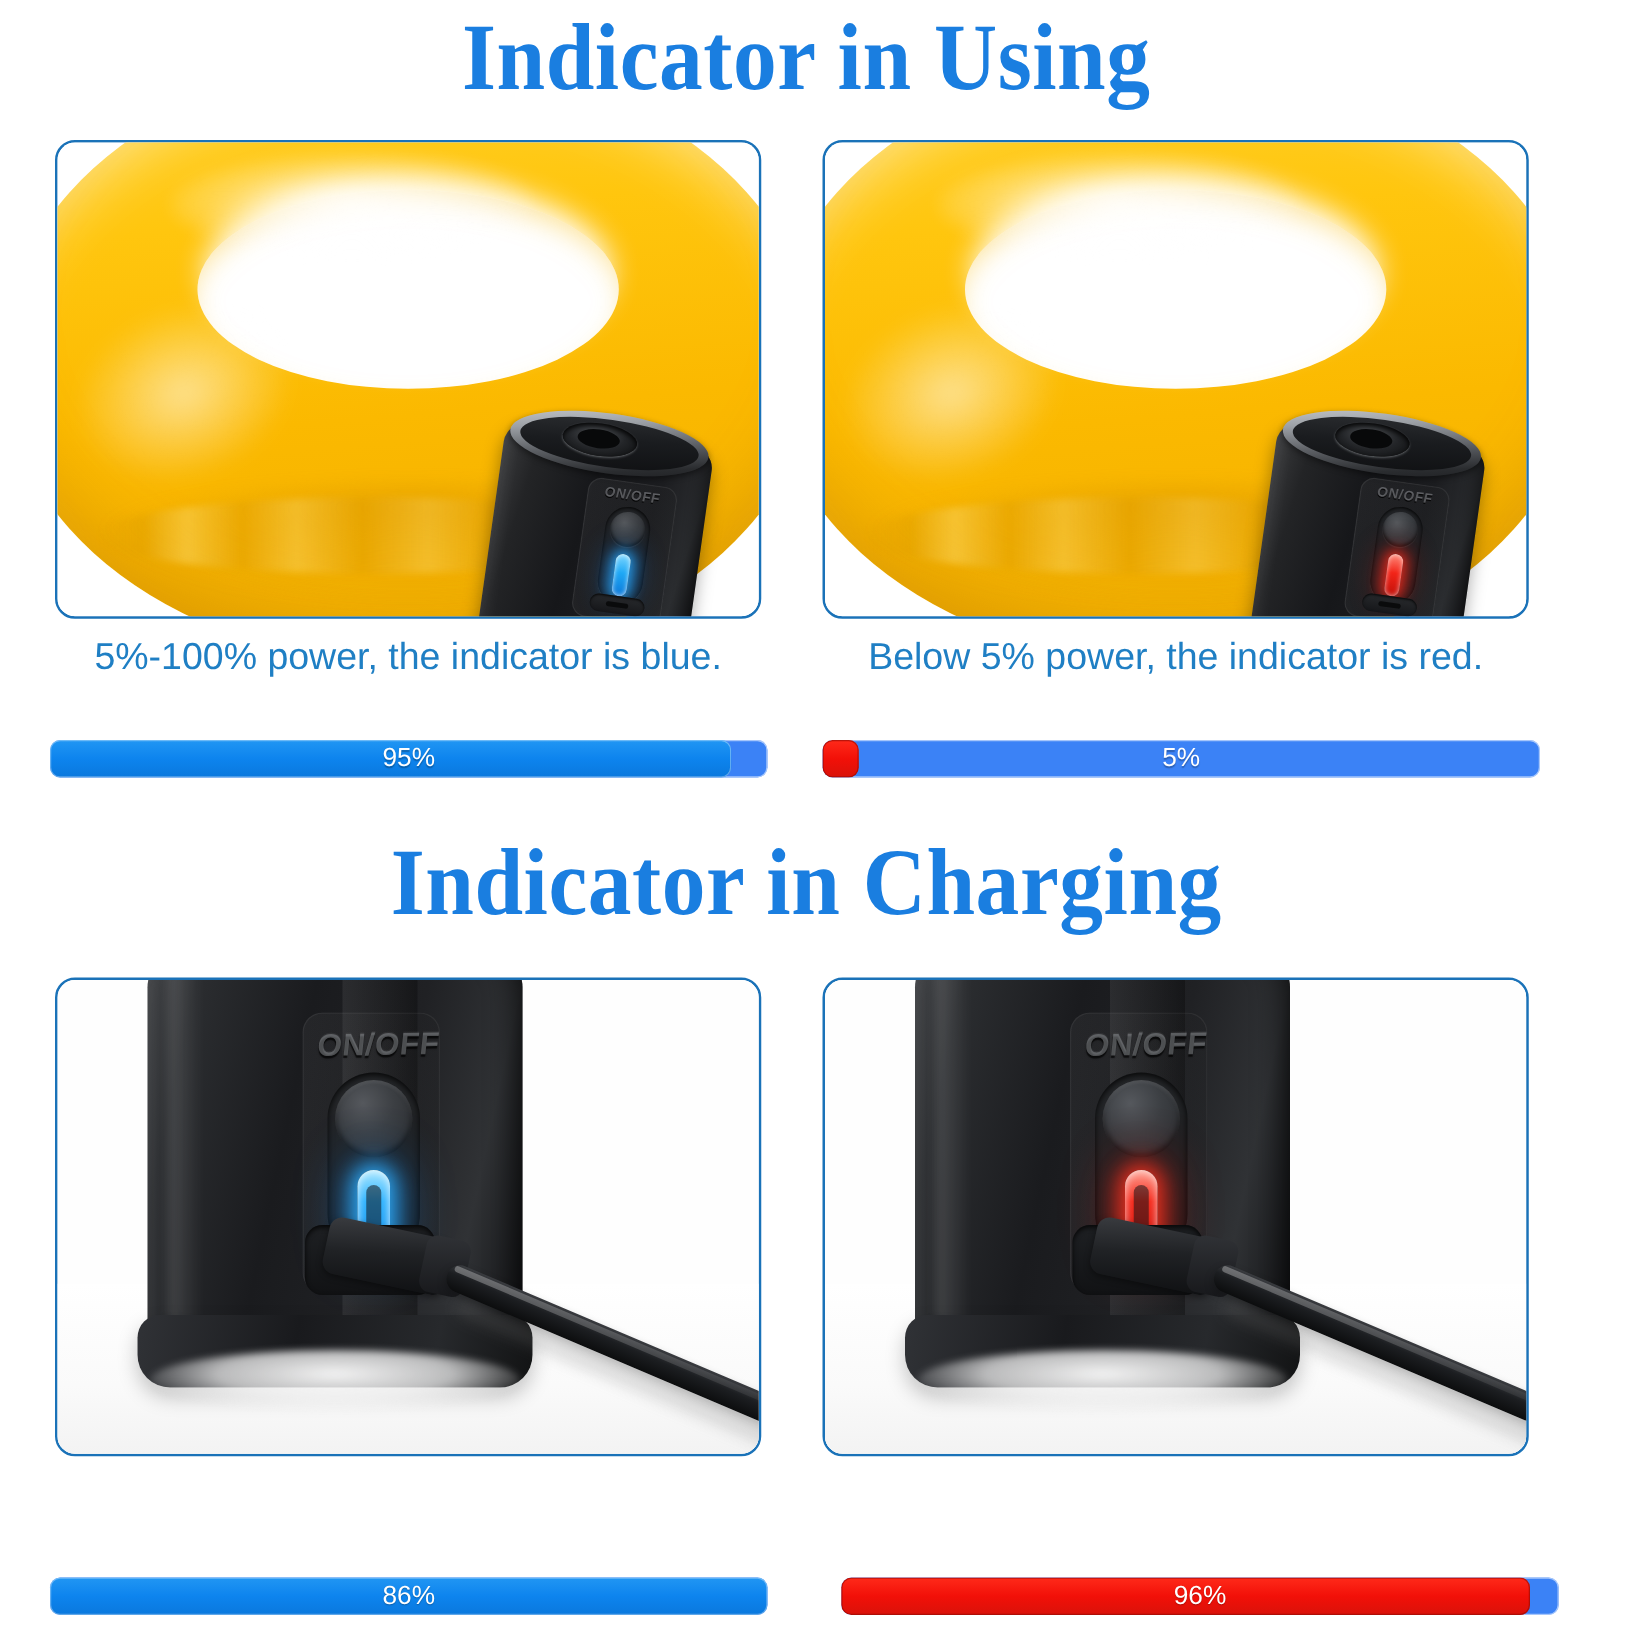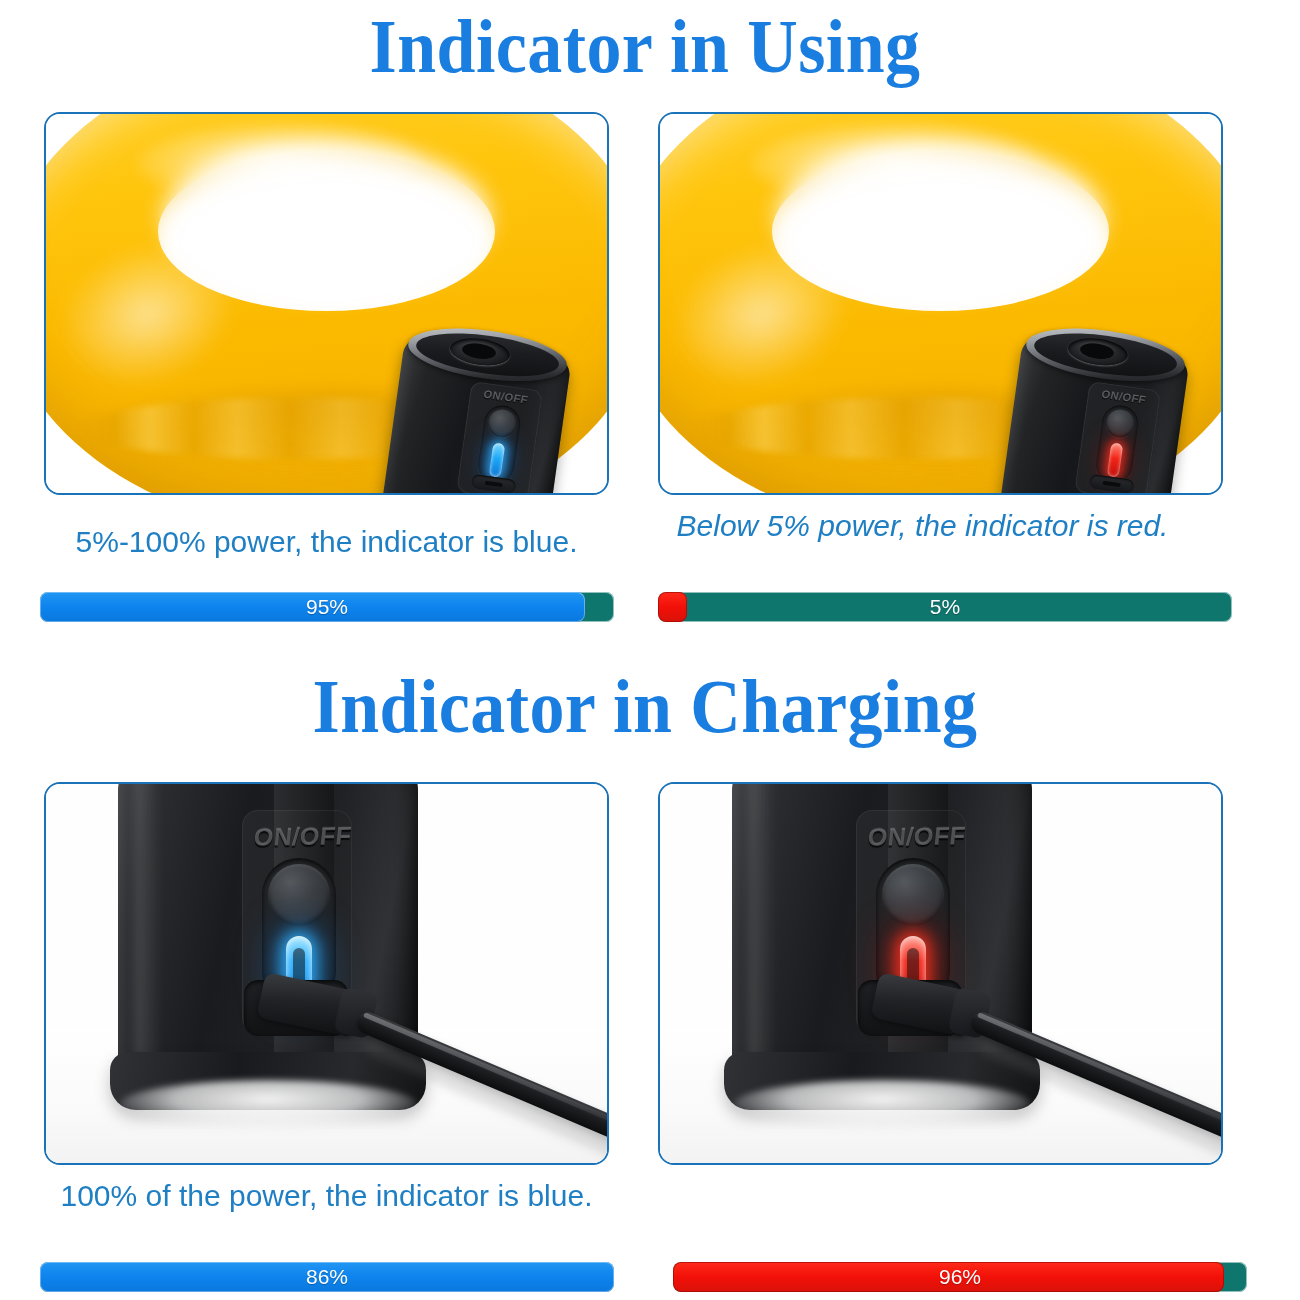--- a/index.html
+++ b/index.html
@@ -394,31 +394,31 @@
 
   
   .caption {
     position: absolute;
     text-align: center;
     color: #1f7fc4;
     font-size: 30px;
     line-height: 1.22;
     font-family: "Liberation Sans", sans-serif;
   }
-  #caption-tl { left: 44px;  top: 524px; width: 565px; }
-  #caption-tr { left: 640px; top: 508px; width: 565px; font-style: italic; }
+  #caption-tl { left: 44px;  top: 508px; width: 565px; }
+  #caption-tr { left: 658px; top: 508px; width: 565px; }
   #caption-bl { left: 44px;  top: 1178px; width: 565px; }
   #caption-br { left: 658px; top: 1178px; width: 565px; }
 
   
   .bar {
     position: absolute;
     height: 30px;
     border-radius: 8px;
-    background: #0f766e;
+    background: #3b82f6;
     box-shadow: inset 0 0 0 1px rgba(255,255,255,0.55);
     overflow: hidden;
   }
   #bar-tl { left: 40px;  top: 592px; width: 574px; }
   #bar-tr { left: 658px; top: 592px; width: 574px; }
   #bar-bl { left: 40px;  top: 1262px; width: 574px; }
   #bar-br { left: 673px; top: 1262px; width: 574px; }
 
   .bar-fill {
     position: absolute;
@@ -575,21 +575,20 @@
         <div class="cu-usb-port"></div>
         <div class="cu-plug"></div>
         <div class="cu-plug-collar"></div>
         <div class="cu-cable-shadow"></div>
         <div class="cu-cable"></div>
         <div class="cu-cable-hl"></div>
       </div>
     </div>
   </div>
 
-  <div class="caption" id="caption-bl">100% of the power, the indicator is blue.</div>
 
   <div class="bar" id="bar-bl">
     <div class="bar-fill blue" style="width: 100%;"></div>
     <div class="bar-label">86%</div>
   </div>
   <div class="bar" id="bar-br">
     <div class="bar-fill red" style="width: 96%;"></div>
     <div class="bar-label">96%</div>
   </div>
 

